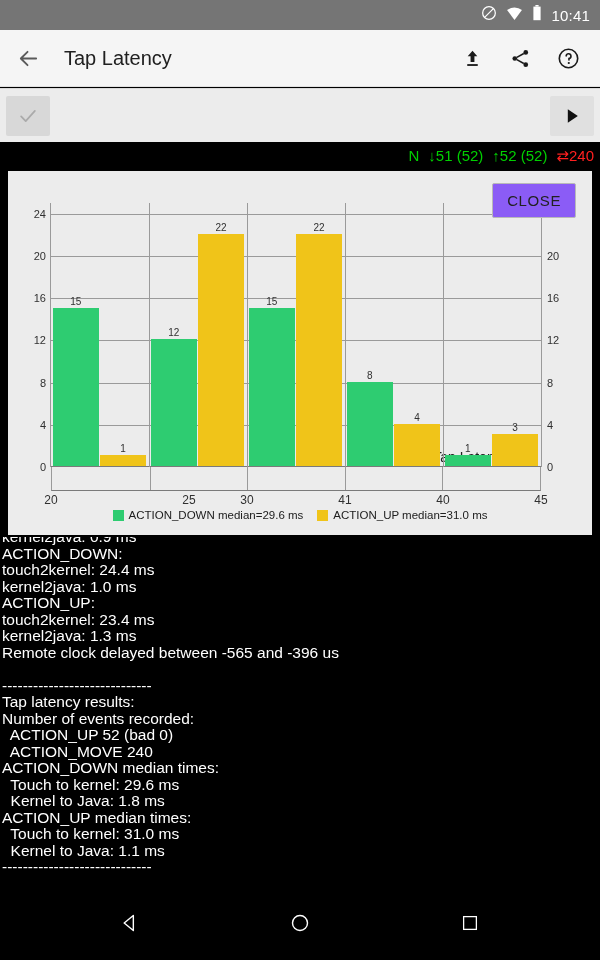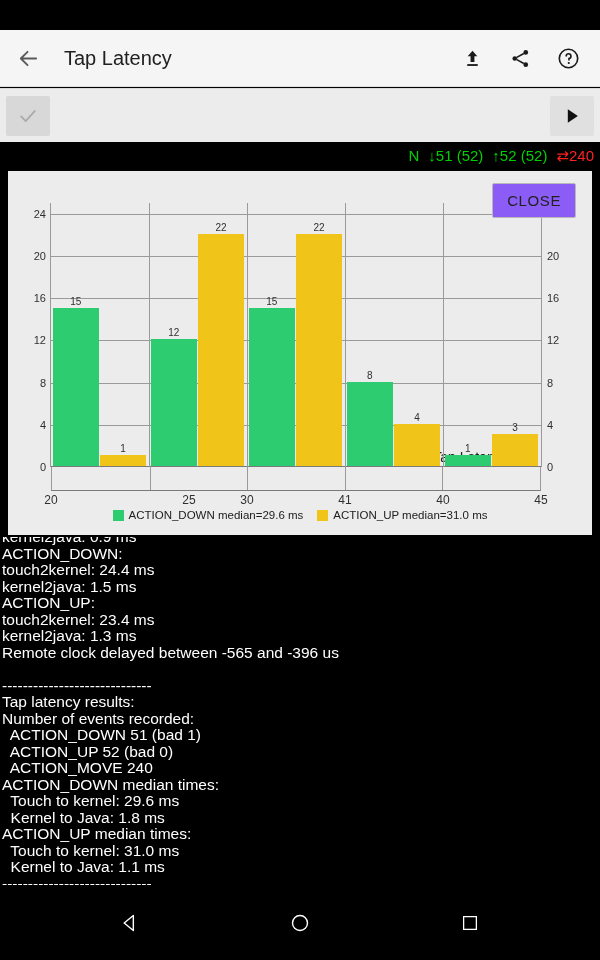--- a/index.html
+++ b/index.html
@@ -133,20 +133,40 @@
     background: #000; display: flex; align-items: center; justify-content: center;
     gap: 122px;
   }
   .navbar > span { display: flex; align-items: center; justify-content: center; width: 48px; height: 48px; }
 </style>
 </head>
 <body>
 
 <div id="app">
 
+  <div class="statusbar">
+    <span class="sb-icon">
+      <svg width="16" height="16" viewBox="0 0 24 24">
+          <circle cx="12" cy="12" r="9.5" fill="none" stroke="#fff" stroke-width="1.9"></circle>
+          <line x1="5.8" y1="18.2" x2="18.2" y2="5.8" stroke="#fff" stroke-width="1.9"></line>
+        </svg>
+    </span>
+    <span class="sb-icon">
+      <svg width="17" height="15" viewBox="0 0 24 20">
+          <path d="M12 19 L1.5 5.2 A17 17 0 0 1 22.5 5.2 Z" fill="#fff"></path>
+        </svg>
+    </span>
+    <span class="sb-icon">
+      <svg width="10" height="16" viewBox="0 0 12 20">
+          <rect x="4" y="0" width="4" height="2" fill="#fff"></rect>
+          <rect x="1.5" y="2" width="9" height="17" fill="#fff"></rect>
+        </svg>
+    </span>
+    <span class="time">10:41</span>
+  </div>
 
   <div class="appbar">
     <span class="backbtn">
       <svg width="23" height="23" viewBox="0 0 24 24">
           <path d="M20 12 H5 M11 5 L4 12 L11 19" fill="none" stroke="#5a5a5a" stroke-width="1.9" stroke-linecap="round" stroke-linejoin="round"></path>
         </svg>
     </span>
     <span class="title">Tap Latency</span>
     <span class="actions">
       <span>
@@ -285,30 +305,29 @@
         </div>
 
       <div class="closebtn">CLOSE</div>
     </div>
   </div>
 
   <div class="logarea" id="logarea">
       <div class="logline clipped">kernel2java: 0.9 ms</div>
       <div class="logline">ACTION_DOWN:</div>
       <div class="logline">touch2kernel: 24.4 ms</div>
-      <div class="logline">kernel2java: 1.5 ms</div>
+      <div class="logline">kernel2java: 1.0 ms</div>
       <div class="logline">ACTION_UP:</div>
       <div class="logline">touch2kernel: 23.4 ms</div>
       <div class="logline">kernel2java: 1.3 ms</div>
       <div class="logline">Remote clock delayed between -565 and -396 us</div>
       <div class="logline blank">&nbsp;</div>
       <div class="logline">-----------------------------</div>
       <div class="logline">Tap latency results:</div>
       <div class="logline">Number of events recorded:</div>
-      <div class="logline">  ACTION_DOWN 51 (bad 1)</div>
       <div class="logline">  ACTION_UP 52 (bad 0)</div>
       <div class="logline">  ACTION_MOVE 240</div>
       <div class="logline">ACTION_DOWN median times:</div>
       <div class="logline">  Touch to kernel: 29.6 ms</div>
       <div class="logline">  Kernel to Java: 1.8 ms</div>
       <div class="logline">ACTION_UP median times:</div>
       <div class="logline">  Touch to kernel: 31.0 ms</div>
       <div class="logline">  Kernel to Java: 1.1 ms</div>
       <div class="logline">-----------------------------</div>
     </div>

